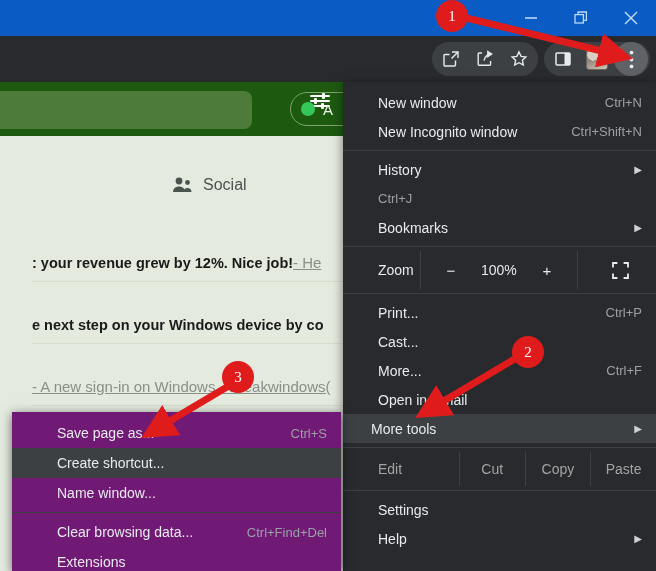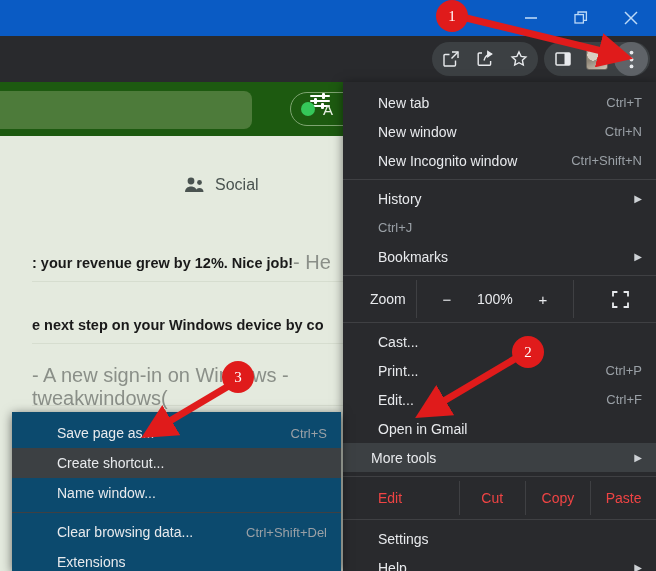--- a/index.html
+++ b/index.html
@@ -47,28 +47,28 @@
   }
   .g-tune { position: absolute; right: 14px; top: 9px; width: 22px; height: 20px; }
   .g-account {
     position: absolute; left: 290px; top: 10px; height: 34px; width: 120px;
     border: 1px solid #7ea471; border-radius: 17px; display: flex; align-items: center; padding-left: 10px; gap: 8px;
   }
   .g-dot { width: 14px; height: 14px; border-radius: 50%; background: #35c759; }
   .g-acct-letter { color: #e9f1e4; font-size: 15px; }
 
   .g-body { position: relative; height: 435px; background: #e4eade; }
-  .g-tabrow { position: absolute; left: 16px; top: 28px; width: 345px; height: 42px; display: flex; align-items: center; }
+  .g-tabrow { position: absolute; left: 4px; top: 28px; width: 345px; height: 42px; display: flex; align-items: center; }
   .g-tab { display: flex; align-items: center; gap: 9px; margin-left: 168px; color: #4a5350; font-size: 16px; }
   .g-tab svg { display: block; }
 
   .g-rows { position: absolute; left: 0; top: 108px; width: 345px; padding-left: 32px; }
   .g-row { height: 38px; display: flex; align-items: center; border-bottom: 1px solid #d6ddcf; padding-left: 0; }
   .g-row .bold { color: #1a1a1a; font-size: 14.5px; font-weight: bold; white-space: nowrap; }
-  .g-row .dim { color: #8a8f88; font-size: 20px; font-weight: normal; }
+  .g-row .dim { color: #8a8f88; font-size: 15px; font-weight: normal; text-decoration: underline; }
   .g-spacer { height: 24px; }
 
   
   .menu {
     position: absolute; left: 343px; top: 82px; width: 313px; height: 489px;
     background: #292a2d; color: #e8eaed; font-size: 14px;
     box-shadow: 0 2px 10px rgba(0,0,0,.5);
     overflow: hidden;
   }
   .mi {
@@ -76,38 +76,38 @@
     padding: 0 14px 0 35px; white-space: nowrap;
   }
   .mi .lbl { flex: 1; color: #e8eaed; }
   .mi .acc { color: #9aa0a6; font-size: 13px; }
   .mi .arrow { color: #cdd1d5; font-size: 10px; margin-left: 8px; }
   .mi.hl { background: #3c4043; padding-left: 28px; }
   .sep { height: 1px; background: #3f4043; margin: 4px 0; }
   .pad-top { height: 6px; }
 
   
-  .zoomrow { height: 38px; display: flex; align-items: center; padding-left: 27px; }
+  .zoomrow { height: 38px; display: flex; align-items: center; padding-left: 35px; }
   .zoomrow .zlbl { flex: 0 0 auto; color: #e8eaed; }
   .zsep { width: 1px; height: 38px; background: #3f4043; }
   .zctrl { display: flex; align-items: center; justify-content: center; gap: 22px; flex: 1; }
   .zbtn { color: #e8eaed; font-size: 15px; width: 16px; text-align: center; }
   .zval { color: #e8eaed; font-size: 14px; }
   .zfull { width: 72px; display: flex; align-items: center; justify-content: center; }
 
   
   .editrow { height: 34px; display: flex; align-items: center; }
-  .editrow .ecell { display: flex; align-items: center; justify-content: center; flex: 1; color: #ef4444; font-size: 14px; }
+  .editrow .ecell { display: flex; align-items: center; justify-content: center; flex: 1; color: #a3a3a3; font-size: 14px; }
   .editrow .ecell.first { justify-content: flex-start; padding-left: 35px; flex: 1.25; }
   .evsep { width: 1px; height: 34px; background: #3f4043; }
 
   
   .submenu {
     position: absolute; left: 12px; top: 412px; width: 329px; height: 159px;
-    background: #0c4a6e; color: #e8eaed; font-size: 14px;
+    background: #701a75; color: #e8eaed; font-size: 14px;
     box-shadow: 0 2px 10px rgba(0,0,0,.55); overflow: hidden;
   }
   .submenu .mi { padding: 0 14px 0 45px; height: 30px; }
 
   
   .callouts { position: absolute; left: 0; top: 0; width: 656px; height: 571px; pointer-events: none; }
   .badge {
     position: absolute; width: 32px; height: 32px; border-radius: 50%;
     background: #e01b1b; color: #fff; font-size: 15px;
     display: flex; align-items: center; justify-content: center;
@@ -233,24 +233,20 @@
         </svg>
       </div>
     </div>
   </div>
 </div>
 
 <div class="menu">
   <div class="pad-top"></div>
 
   <div class="mi">
-    <span class="lbl">New tab</span>
-    <span class="acc">Ctrl+T</span>
-  </div>
-  <div class="mi">
     <span class="lbl">New window</span>
     <span class="acc">Ctrl+N</span>
   </div>
   <div class="mi">
     <span class="lbl">New Incognito window</span>
     <span class="acc">Ctrl+Shift+N</span>
   </div>
 
   <div class="sep"></div>
 
@@ -283,28 +279,28 @@
           <path d="M12.6 2H17v4.4"></path>
           <path d="M17 12.6V17h-4.4"></path>
           <path d="M6.4 17H2v-4.4"></path>
       </svg>
     </span>
   </div>
 
   <div class="sep"></div>
 
   <div class="mi">
-    <span class="lbl">Cast...</span>
-  </div>
-  <div class="mi">
     <span class="lbl">Print...</span>
     <span class="acc">Ctrl+P</span>
   </div>
   <div class="mi">
-    <span class="lbl">Edit...</span>
+    <span class="lbl">Cast...</span>
+  </div>
+  <div class="mi">
+    <span class="lbl">More...</span>
     <span class="acc">Ctrl+F</span>
   </div>
   <div class="mi">
     <span class="lbl">Open in Gmail</span>
   </div>
   <div class="mi hl">
     <span class="lbl">More tools</span>
     <span class="arrow">▶</span>
   </div>
 
@@ -342,21 +338,21 @@
     <span class="lbl">Create shortcut...</span>
   </div>
   <div class="mi">
     <span class="lbl">Name window...</span>
   </div>
 
   <div class="sep"></div>
 
   <div class="mi">
     <span class="lbl">Clear browsing data...</span>
-    <span class="acc">Ctrl+Shift+Del</span>
+    <span class="acc">Ctrl+Find+Del</span>
   </div>
   <div class="mi">
     <span class="lbl">Extensions</span>
   </div>
 
 </div>
 
 <svg class="callouts" viewBox="0 0 656 571">
   <defs>
     <marker id="ah" markerWidth="5" markerHeight="5" refX="2.2" refY="2.5" orient="auto">

